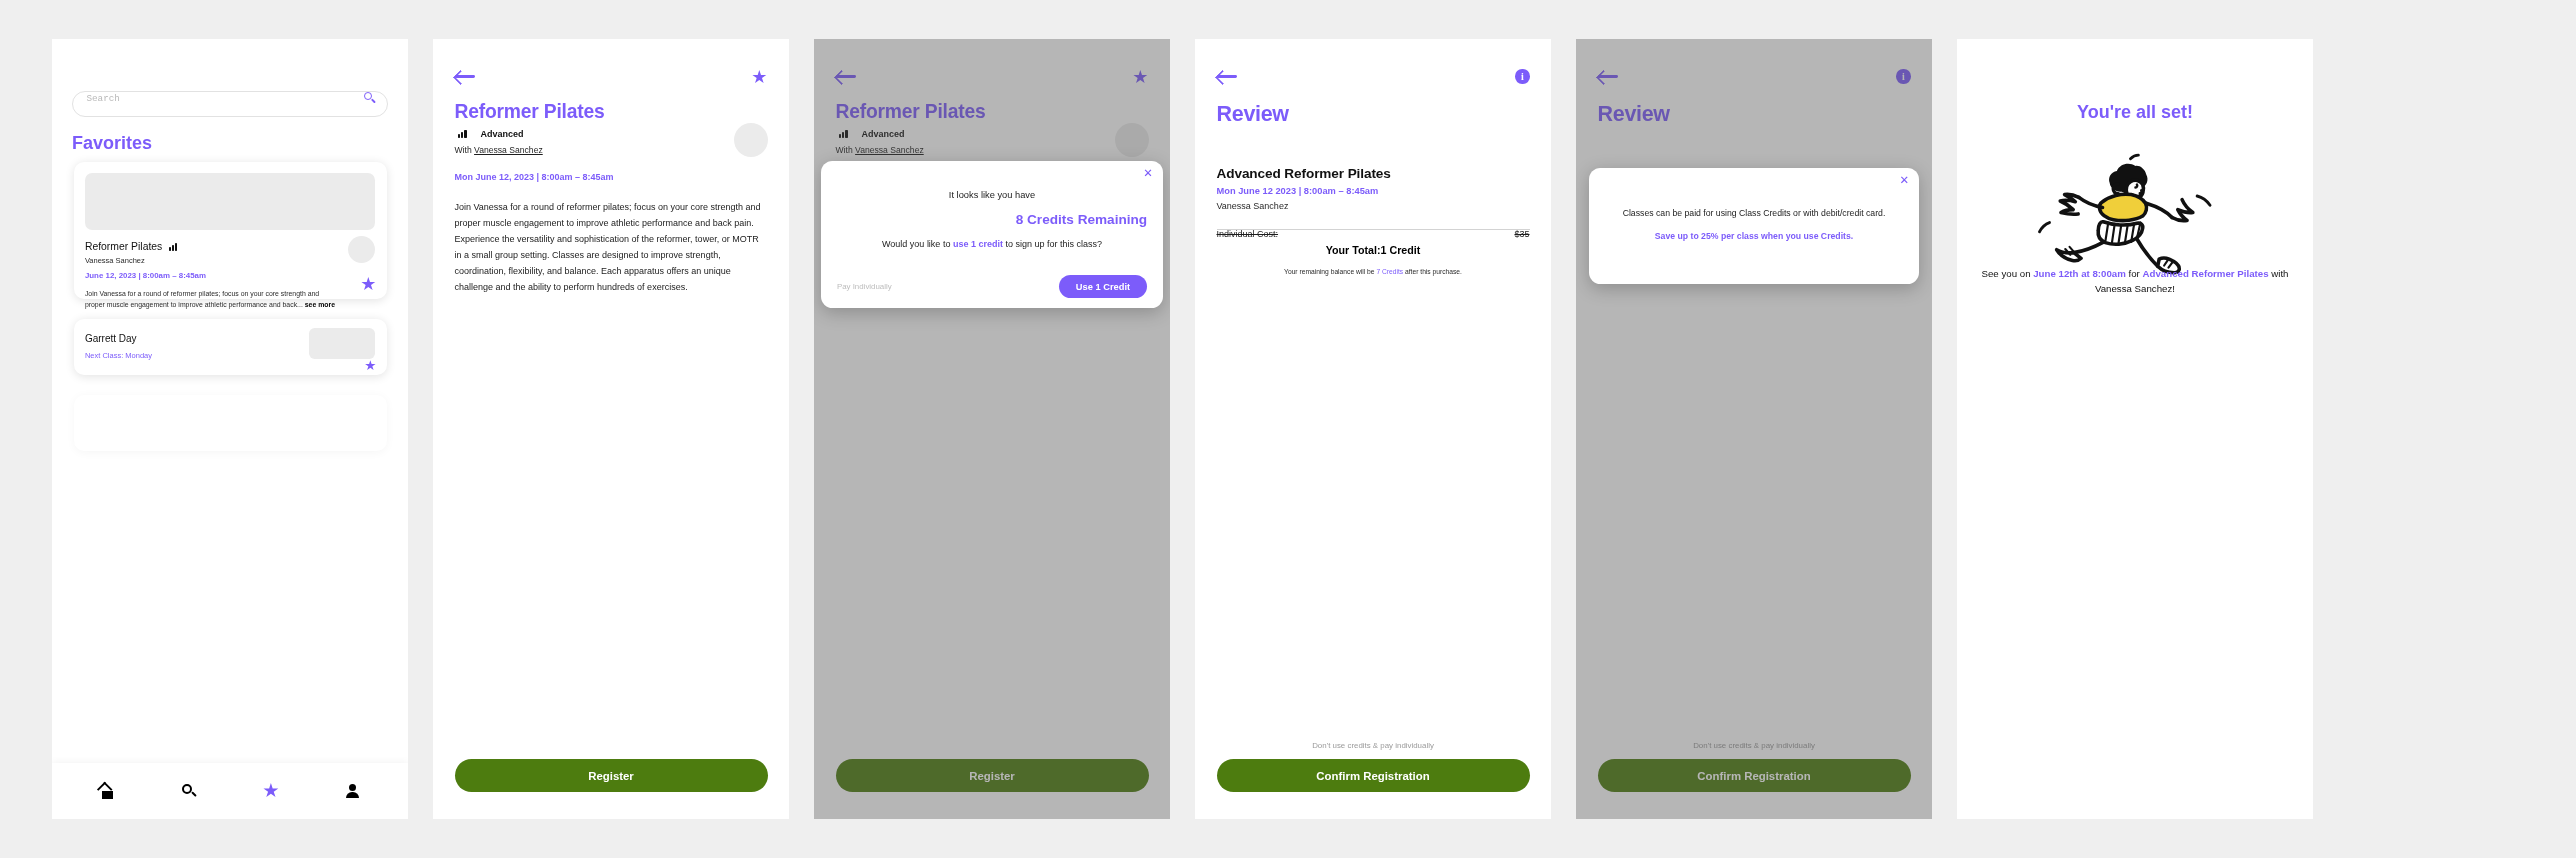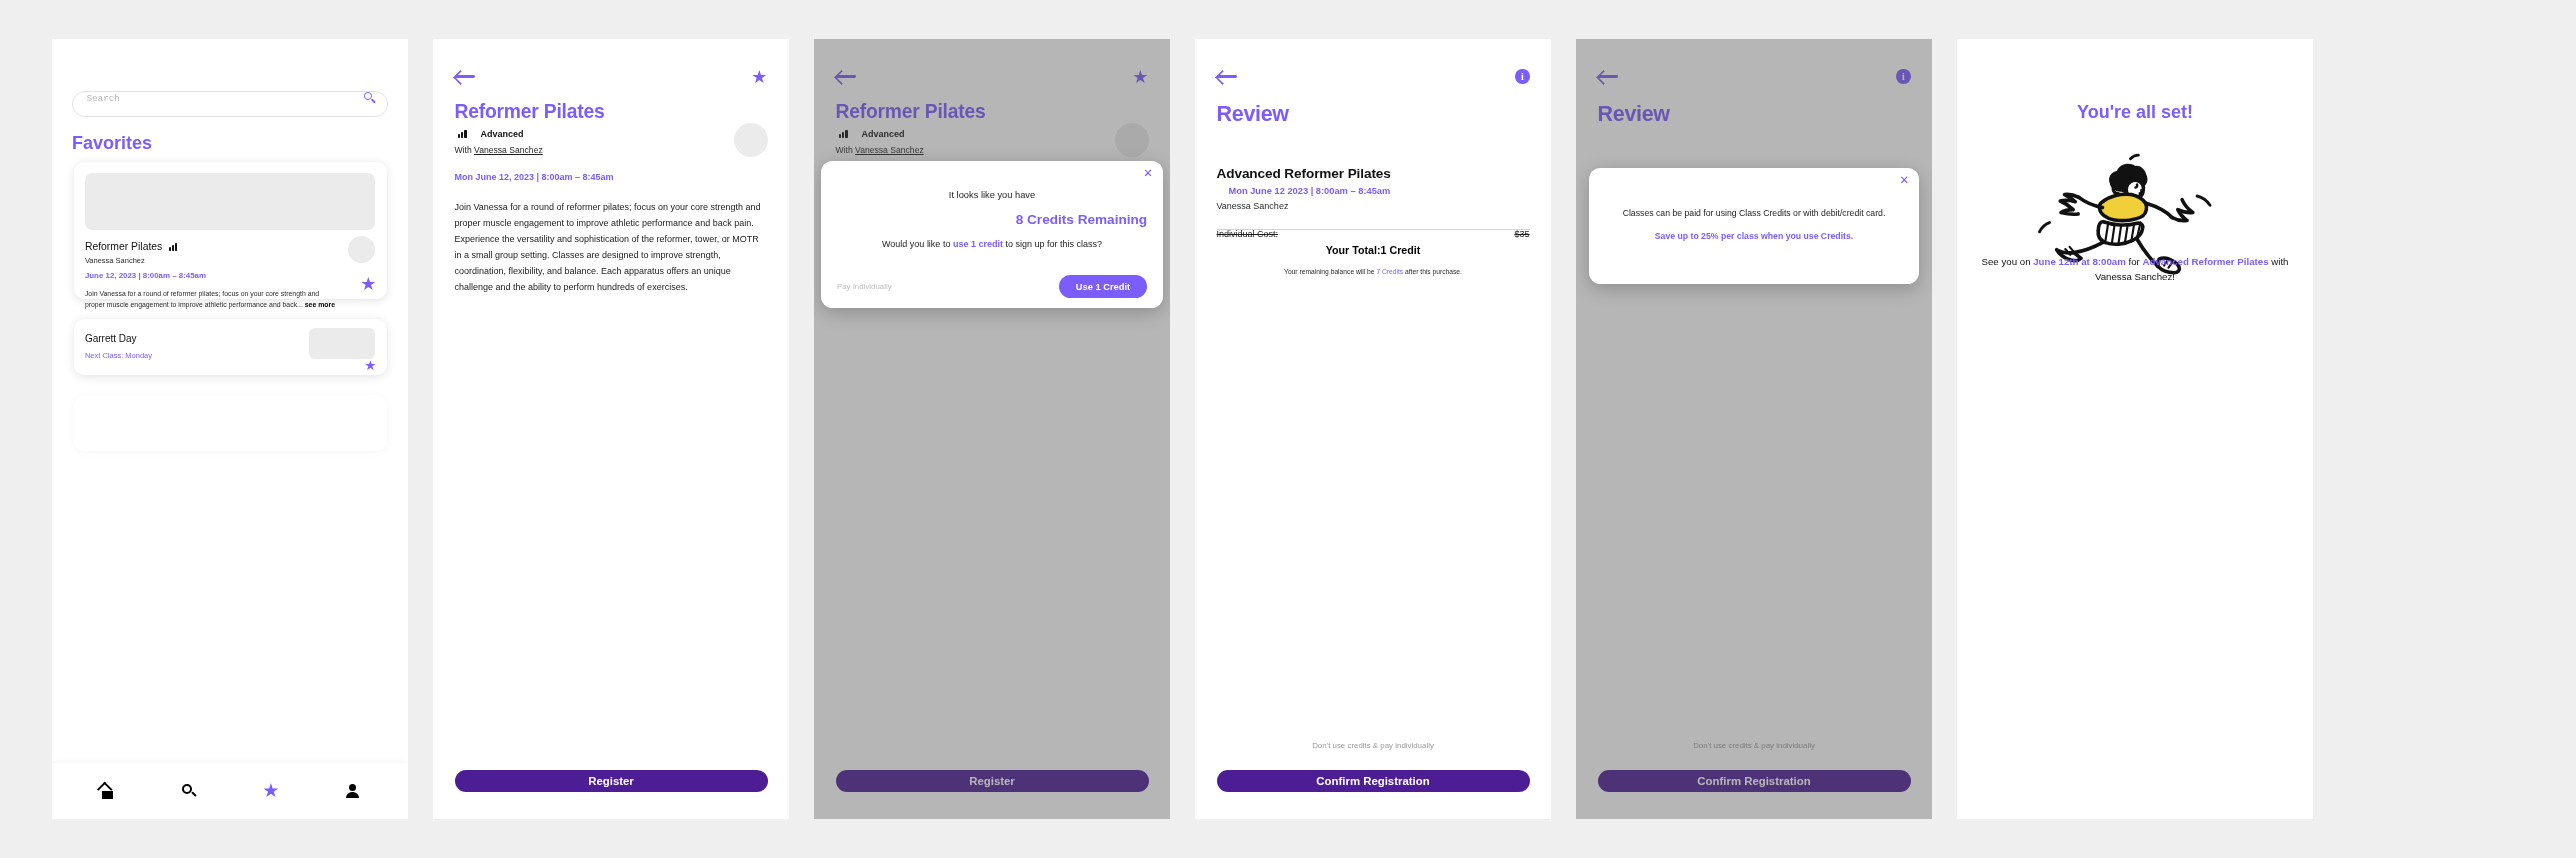--- a/index.html
+++ b/index.html
@@ -46,22 +46,22 @@
     width:14.3px;height:14.3px;border-radius:50%;background:#7c5cfa;color:#fff;
     font-size:10px;font-weight:bold;display:flex;align-items:center;justify-content:center;
     font-family:"Liberation Serif", serif;cursor:pointer;
   }
   .page-title{
     position:absolute;left:21.5px;top:63px;
     font-size:21.5px;font-weight:bold;color:#7c5cfa;letter-spacing:-0.3px;
   }
 
   .pill-btn{
-    position:absolute;left:21.5px;right:21.5px;bottom:27px;height:22px;
-    background:#4c1d95;border:none;border-radius:17px;
+    position:absolute;left:21.5px;right:21.5px;bottom:27px;height:33px;
+    background:#4d7c0f;border:none;border-radius:17px;
     color:#fff;font-size:11.4px;font-weight:bold;
     font-family:"Liberation Sans", sans-serif;cursor:pointer;
     display:flex;align-items:center;justify-content:center;
   }
   .sub-link{
     position:absolute;left:0;right:0;bottom:69px;text-align:center;
     font-size:7.9px;color:#9b9b9b;cursor:pointer;
   }
 
   
@@ -156,33 +156,33 @@
     color:#fff;font-size:9.3px;font-weight:bold;cursor:pointer;
     font-family:"Liberation Sans", sans-serif;
   }
 
   .m-info{left:13px;right:13px;top:129px;height:116px;padding:10px 15.7px;}
   .mi-l1{text-align:center;font-size:8.7px;color:#1c1c1c;line-height:1.5;margin-top:29px;}
   .mi-l2{text-align:center;font-size:8.7px;font-weight:bold;color:#7c5cfa;line-height:1.45;margin-top:10px;}
 
   
   .rv-title{position:absolute;left:21.5px;top:127px;font-size:13.6px;font-weight:bold;color:#111;letter-spacing:-0.1px;}
-  .rv-when{position:absolute;left:21.5px;top:147px;font-size:9.3px;font-weight:bold;color:#7c5cfa;margin-left:12px;}
+  .rv-when{position:absolute;left:21.5px;top:147px;font-size:9.3px;font-weight:bold;color:#7c5cfa;}
   .rv-inst{position:absolute;left:21.5px;top:162px;font-size:9px;color:#2b2b2b;}
   .rv-rule{position:absolute;left:21.5px;right:21.5px;top:190px;height:0.7px;background:#d3d3d3;}
   .rv-row{position:absolute;left:21.5px;right:21.5px;display:flex;justify-content:space-between;align-items:baseline;}
   .rv-row1{top:190px;font-size:9px;color:#1c1c1c;text-decoration:line-through;}
   .rv-row2{top:205px;font-size:10.7px;font-weight:bold;color:#000;justify-content:center;}
   .rv-note{position:absolute;left:21.5px;right:21.5px;top:229px;text-align:center;font-size:6.7px;color:#2b2b2b;}
   .rv-note b{color:#7c5cfa;font-weight:normal;}
 
   
   .done-title{position:absolute;left:0;right:0;top:63px;text-align:center;font-size:18px;font-weight:bold;color:#7c5cfa;}
   .done-art{position:absolute;left:0;right:0;top:114px;display:flex;justify-content:center;}
-  .done-msg{position:absolute;left:20px;right:20px;top:215px;text-align:center;font-size:9.7px;line-height:1.55;color:#111;}
+  .done-msg{position:absolute;left:20px;right:20px;top:227px;text-align:center;font-size:9.7px;line-height:1.55;color:#111;}
   .done-msg b{color:#7c5cfa;font-weight:bold;}
 </style>
 </head>
 <body>
 
 <div class="flow">
 
   <div class="screen">
     <div class="inner">
       <div class="search-wrap">

